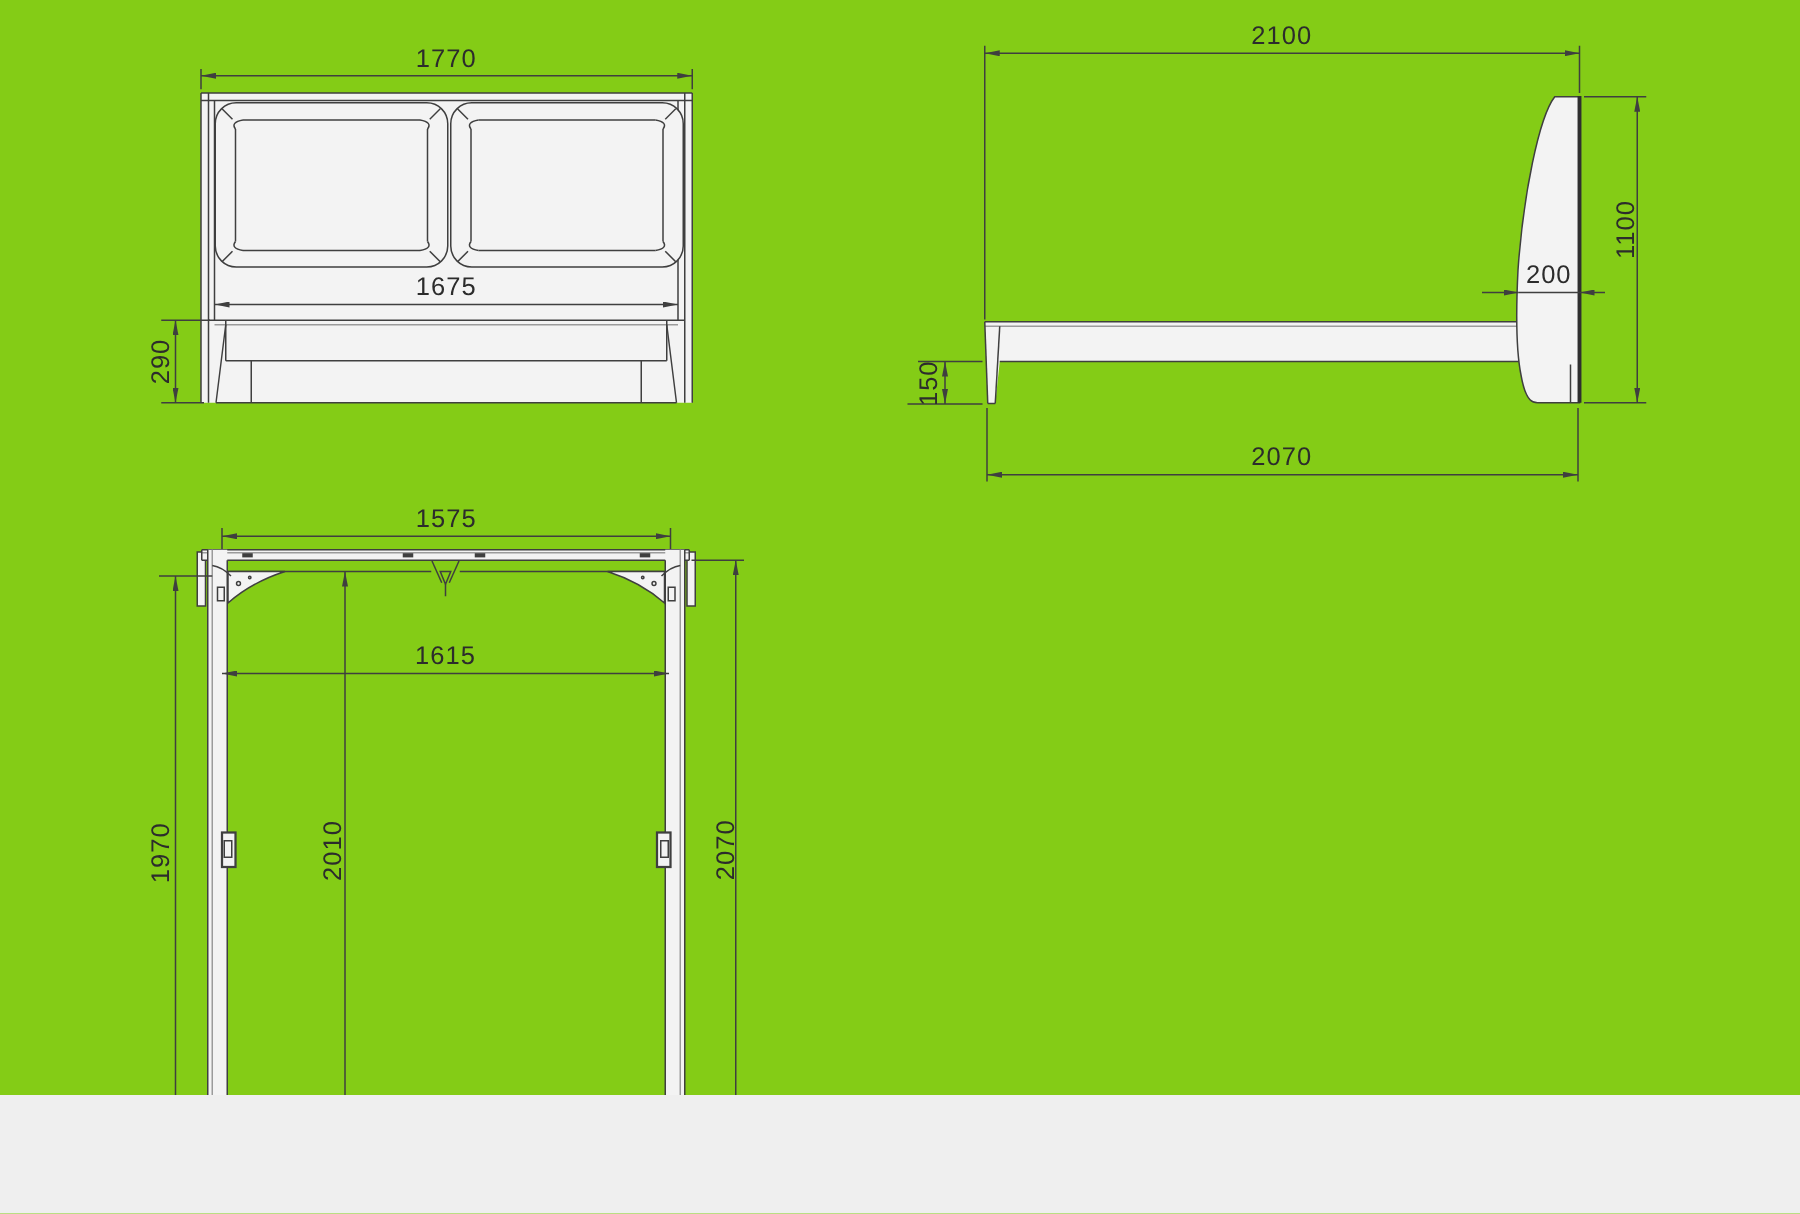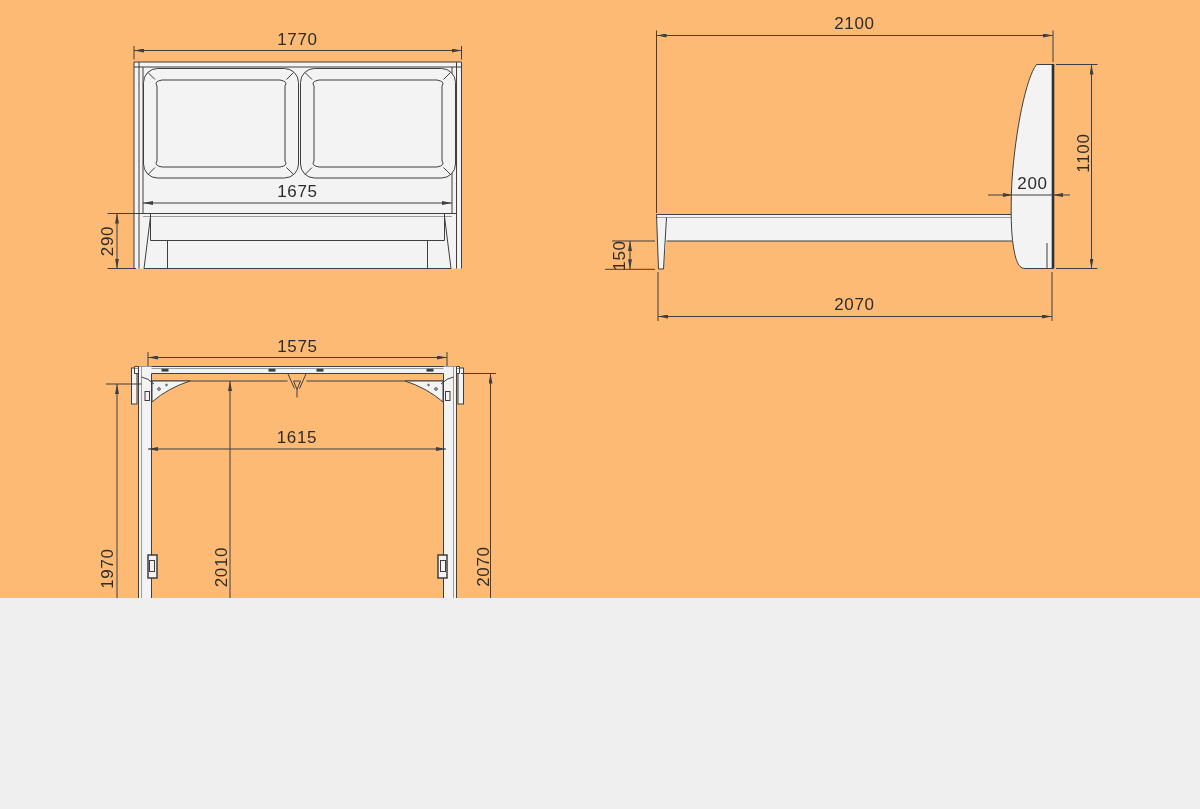--- a/index.html
+++ b/index.html
@@ -1,16 +1,16 @@
 <!DOCTYPE html>
 <html><head>
 <meta charset="utf-8">
 <style>
   html,body{margin:0;padding:0;background:#efefef;}
-  .canvas{width:1200px;height:598px;background:#fdba74;position:relative;overflow:hidden;}
+  .canvas{width:1200px;height:730px;background:#84cc16;position:relative;overflow:hidden;}
   svg{display:block;}
   .dim-text{font-family:"Liberation Sans",sans-serif;font-size:17px;fill:#2c2c2c;letter-spacing:.04em;}
   .ln{stroke:#3f3f3f;stroke-width:1;fill:none;}
   .lg{stroke:#9b9b9b;stroke-width:1;fill:none;}
   .thick{stroke:#2f2f2f;stroke-width:2.6;fill:none;}
   .part{fill:#f3f3f3;}
   .dimln{stroke:#3f3f3f;stroke-width:1;fill:none;}
   .slot{fill:#3f3f3f;stroke:none;}
   .hole{fill:none;stroke:#3f3f3f;stroke-width:1;}
 </style>

